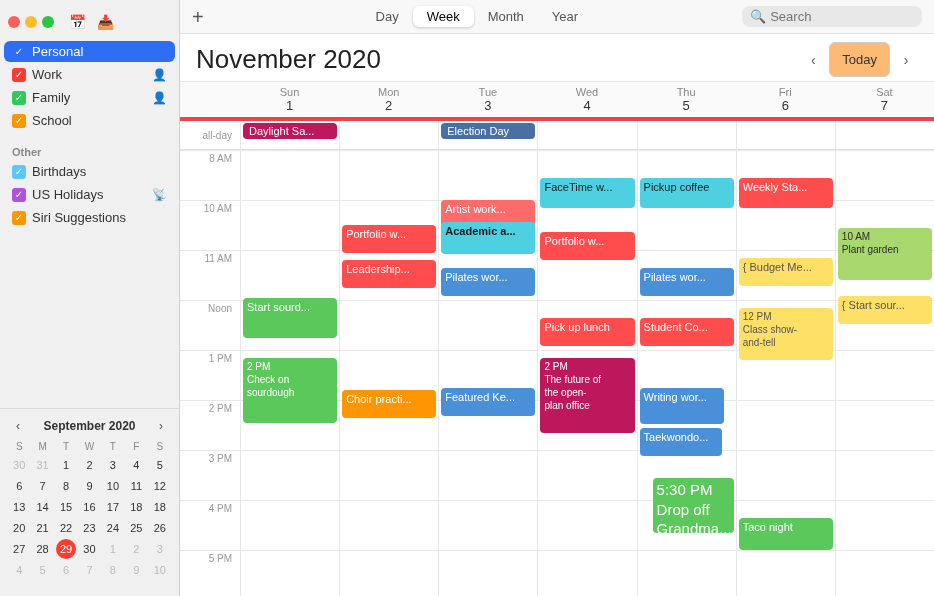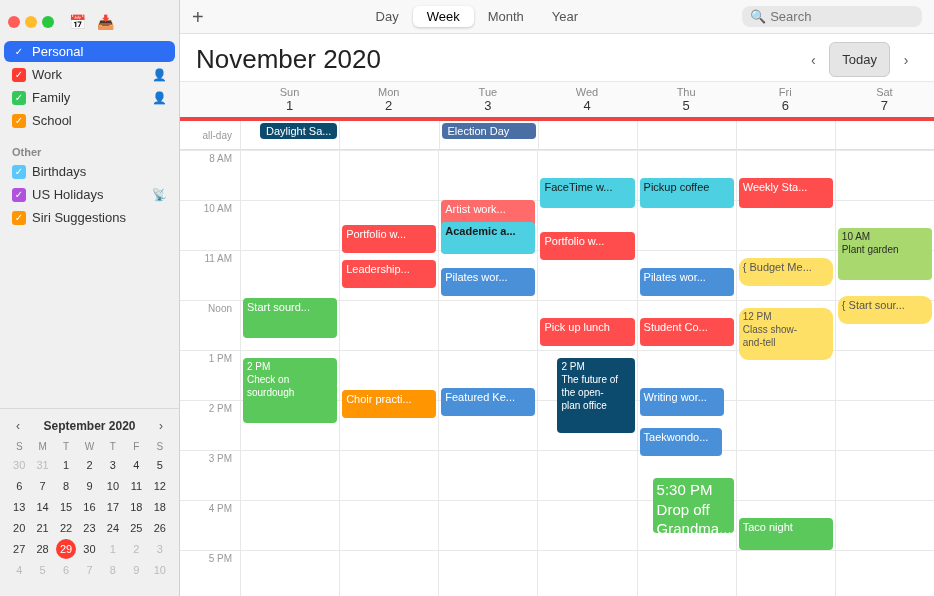--- a/index.html
+++ b/index.html
@@ -247,21 +247,21 @@
       display: flex; align-items: center; justify-content: center;
       cursor: pointer;
       color: #555;
       font-size: 14px;
       border-radius: 4px;
     }
 
     .today-btn {
       padding: 9px 12px;
       font-size: 13px;
-      background: #e5e5e5;
+      background: #fdba74;
       border: 1px solid #ccc;
       border-radius: 6px;
       cursor: pointer;
       color: #333;
     }
 
     
     .week-container {
       flex: 1;
       display: flex;
@@ -373,26 +373,26 @@
       border-radius: 4px;
       padding: 2px 6px;
       font-size: 11px;
       color: white;
       cursor: pointer;
       white-space: nowrap;
       overflow: hidden;
       text-overflow: ellipsis;
     }
 
-    .color-blue { background: #0c4a6e; color: white; margin-left: 17px; }
+    .color-blue { background: #be185d; color: white; }
     .color-red { background: #ff4d4d; color: white; }
     .color-orange { background: #ff9500; color: white; }
     .color-yellow-green { background: #a8d86e; color: #2a2a2a; }
     .color-salmon { background: #ff6b6b; color: white; }
-    .color-light-yellow { background: #ffe066; color: #333; border-radius: 9px; }
+    .color-light-yellow { background: #ffe066; color: #333; }
     .color-green-event { background: #5bc85b; color: white; }
     .color-teal-event { background: #4dd0e1; color: #1a1a1a; }
     .color-blue-light { background: #4a90d9; color: white; }
   </style>
 </head>
 <body>
 
 <div class="sidebar">
   <div class="sidebar-toolbar">
     <div class="traffic-lights">
@@ -672,21 +672,21 @@
           <div class="hour-line"></div>
             <div class="hour-line"></div>
             <div class="hour-line"></div>
           <div class="hour-line"></div>
             <div class="hour-line"></div>
             <div class="hour-line"></div>
           <div class="hour-line"></div>
           <div class="event color-teal-event" style="top:28px;left:2px;right:2px;height:30px;">Pickup coffee</div>
           <div class="event color-blue-light" style="top:118px;left:2px;right:2px;height:28px;">Pilates wor...</div>
           <div class="event color-red" style="top:168px;left:2px;right:2px;height:28px;">Student Co...</div>
-          <div class="event color-blue-light" style="top:238px;left:2px;right:12px;height:28px;">Writing wor...</div>
+          <div class="event color-blue-light" style="top:238px;left:2px;right:12px;height:36px;">Writing wor...</div>
           <div class="event color-blue-light" style="top:278px;left:2px;right:14px;height:28px;">Taekwondo...</div>
           <div class="event color-green-event" style="top:328px;left:15px;right:2px;height:55px;font-size:15px;">5:30 PM<br>Drop off<br>Grandma...</div>
         </div>
 
         <div class="day-col" style="position:relative;">
           <div class="hour-line"></div>
             <div class="hour-line"></div>
             <div class="hour-line"></div>
           <div class="hour-line"></div>
             <div class="hour-line"></div>

